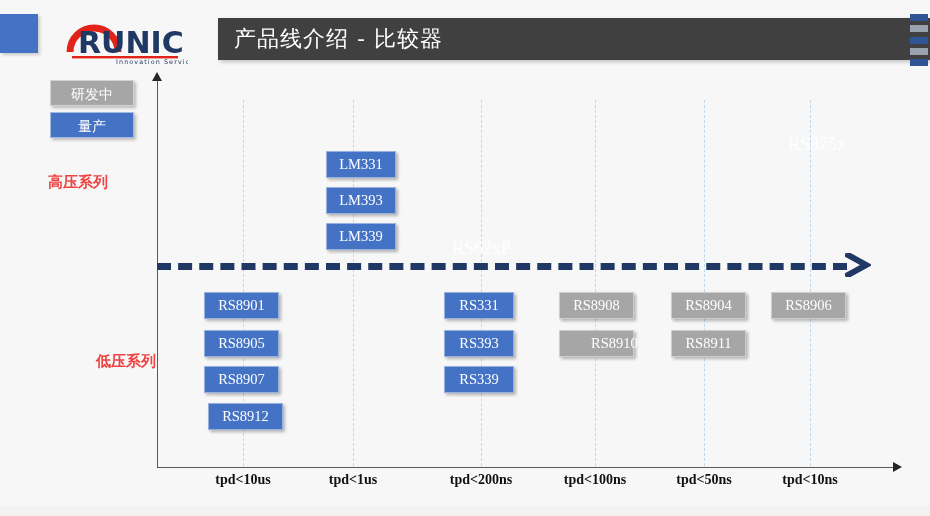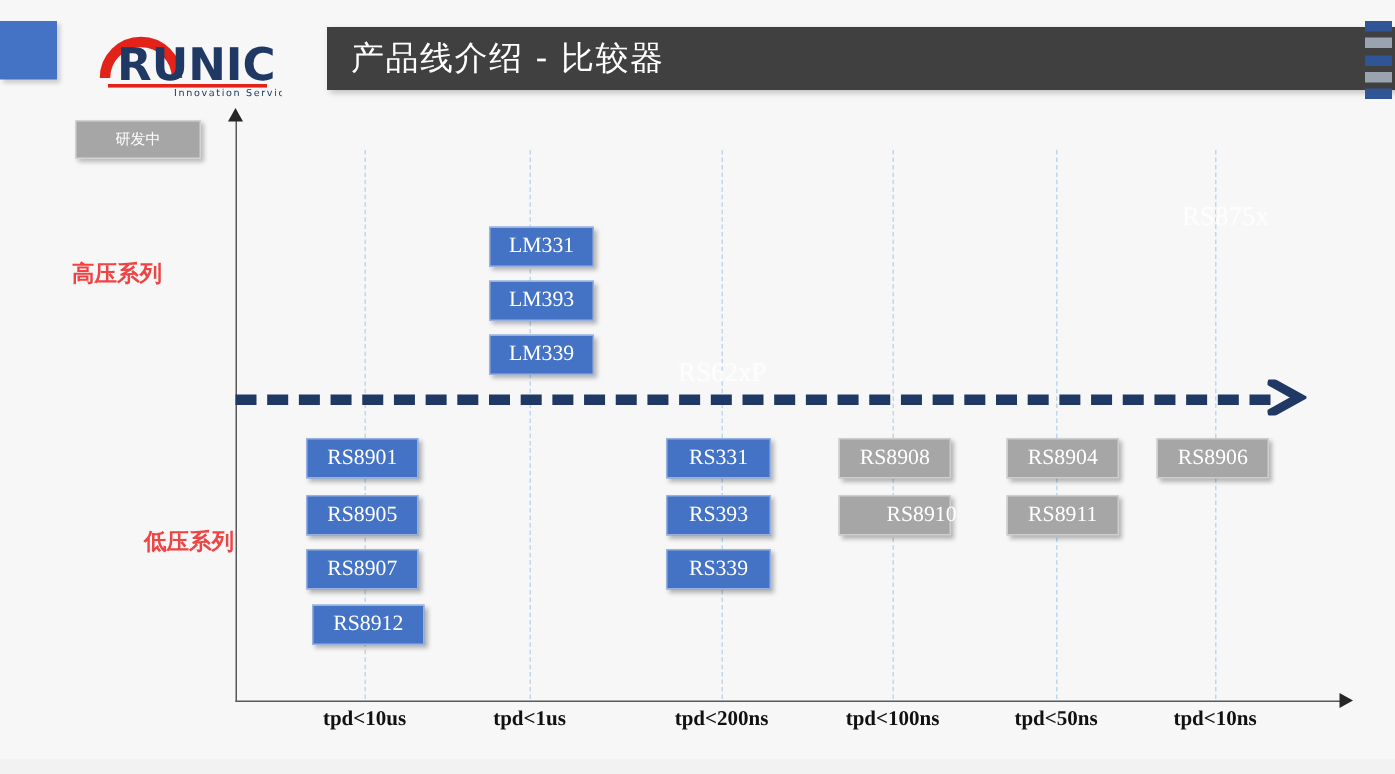--- a/index.html
+++ b/index.html
@@ -43,21 +43,21 @@
     position:absolute;right:2px;top:14px;width:18px;height:52px;
     display:flex;flex-direction:column;justify-content:space-between;
   }
   .hdr-right-deco i{display:block;height:7px;background:#2f5597;}
   .hdr-right-deco i:nth-child(even){background:#9aa4b0;}
 
   
   .legend{position:absolute;left:50px;top:80px;width:84px;}
   .lg-box{
     height:26px;line-height:26px;text-align:center;
-    font-size:10px;color:#ffffff;margin-bottom:6px;
+    font-size:14px;color:#ffffff;margin-bottom:6px;
     font-family:"DejaVu Sans", sans-serif;
     box-shadow:2px 2px 3px rgba(0,0,0,.25);
     border:1px solid rgba(255,255,255,.5);
     box-sizing:border-box;
   }
   .lg-dev{background:#a6a6a6;}
   .lg-mass{background:#4472c4;}
 
   
   .axis-y{
@@ -164,20 +164,21 @@
   <div class="hdr-right-deco">
     <i></i>
       <i></i>
       <i></i>
       <i></i>
       <i></i>
   </div>
 
   <div class="legend">
     <div class="lg-box lg-dev">研发中</div>
+    <div class="lg-box lg-mass">量产</div>
   </div>
 
   <div class="axis-y"></div>
   <div class="axis-y-head"></div>
   <div class="axis-x"></div>
   <div class="axis-x-head"></div>
 
   <div id="gridlines">
       <div class="gridline" style="left: 243px;"></div>
       <div class="gridline" style="left: 353px;"></div>

